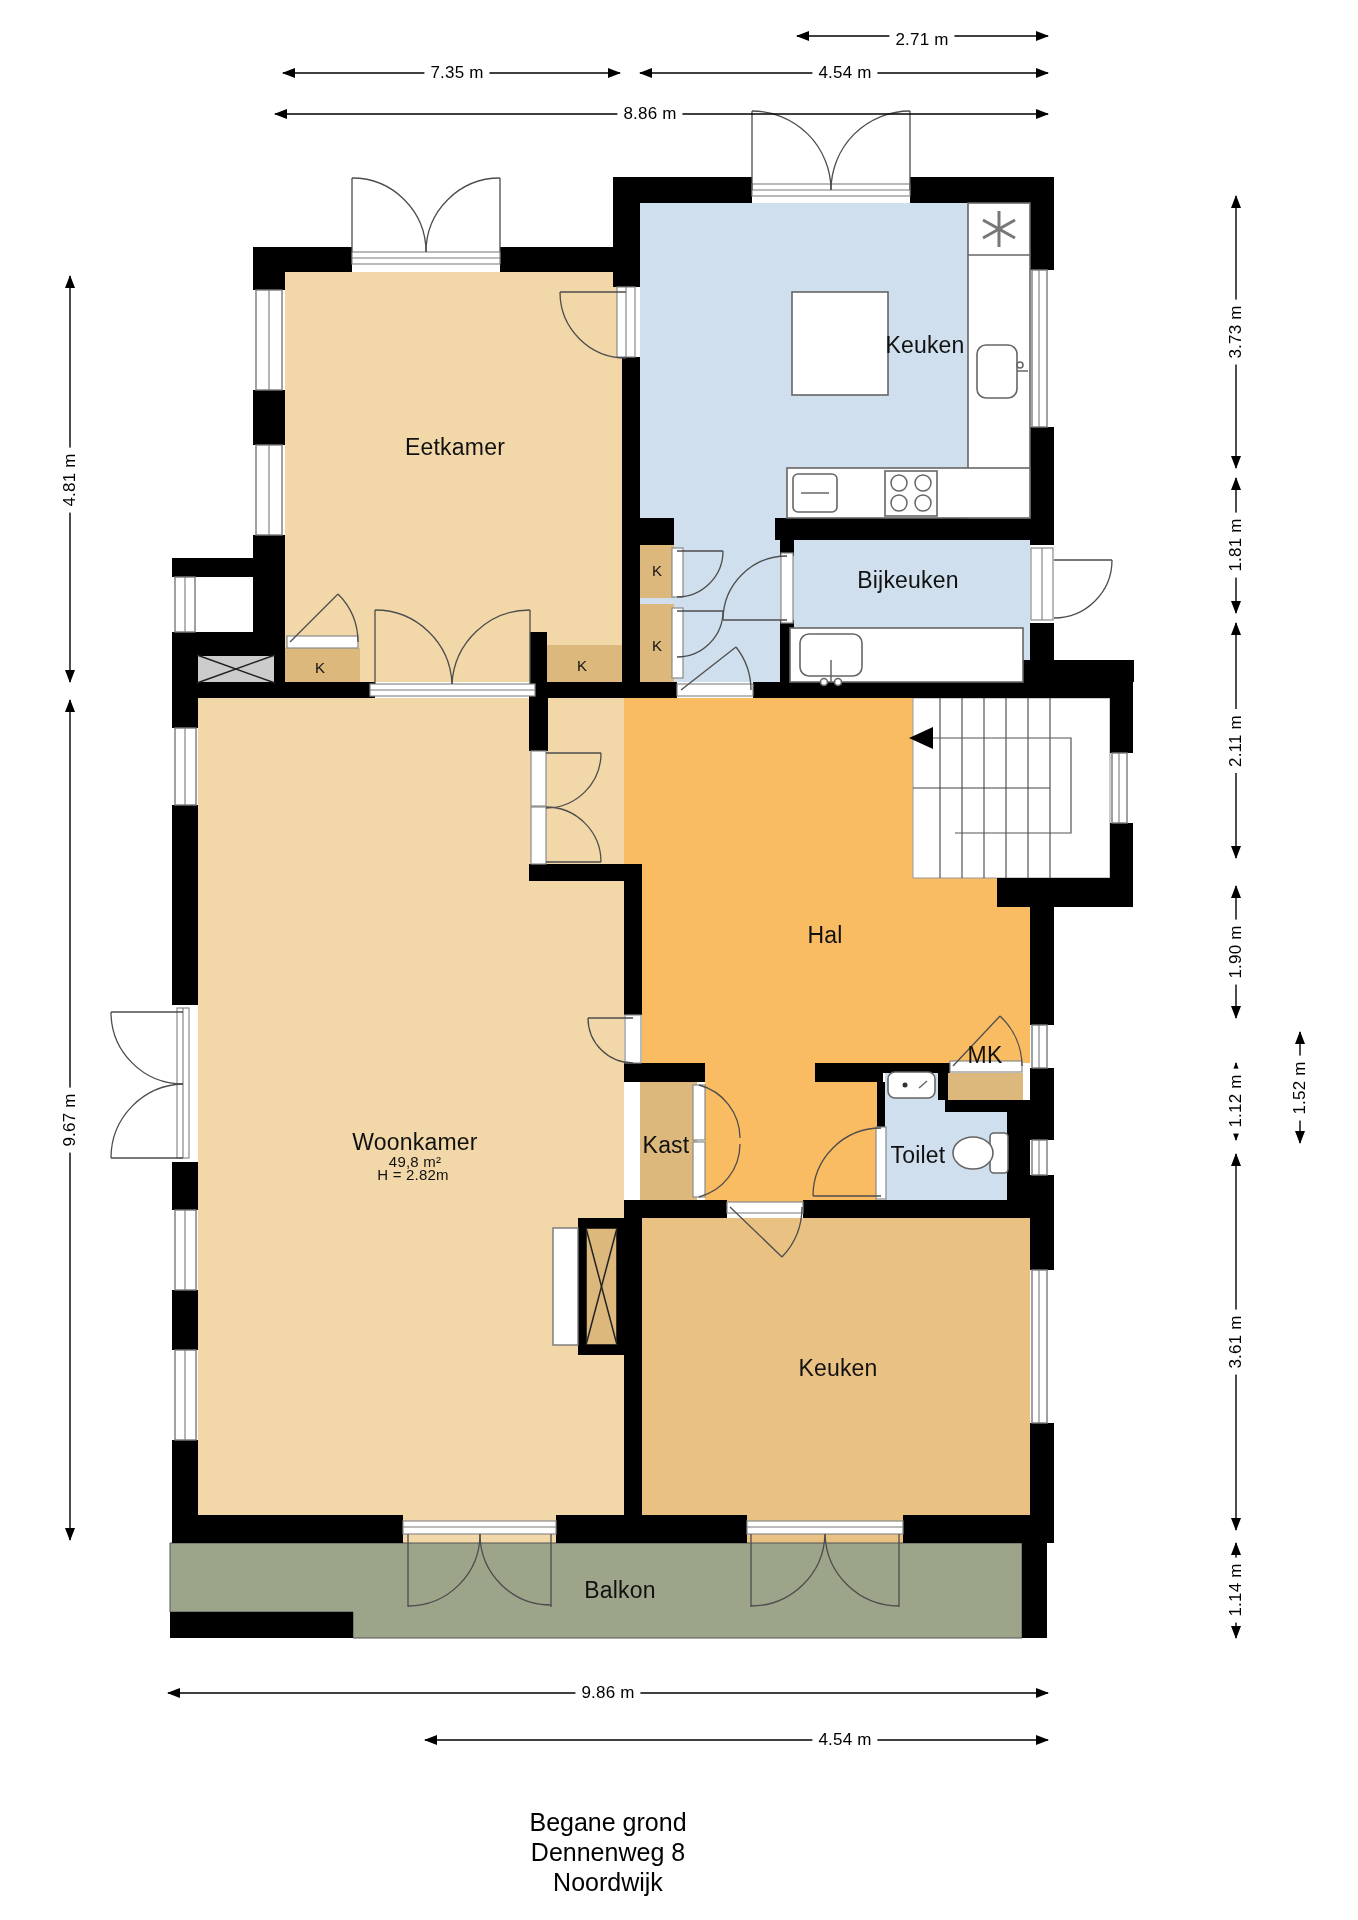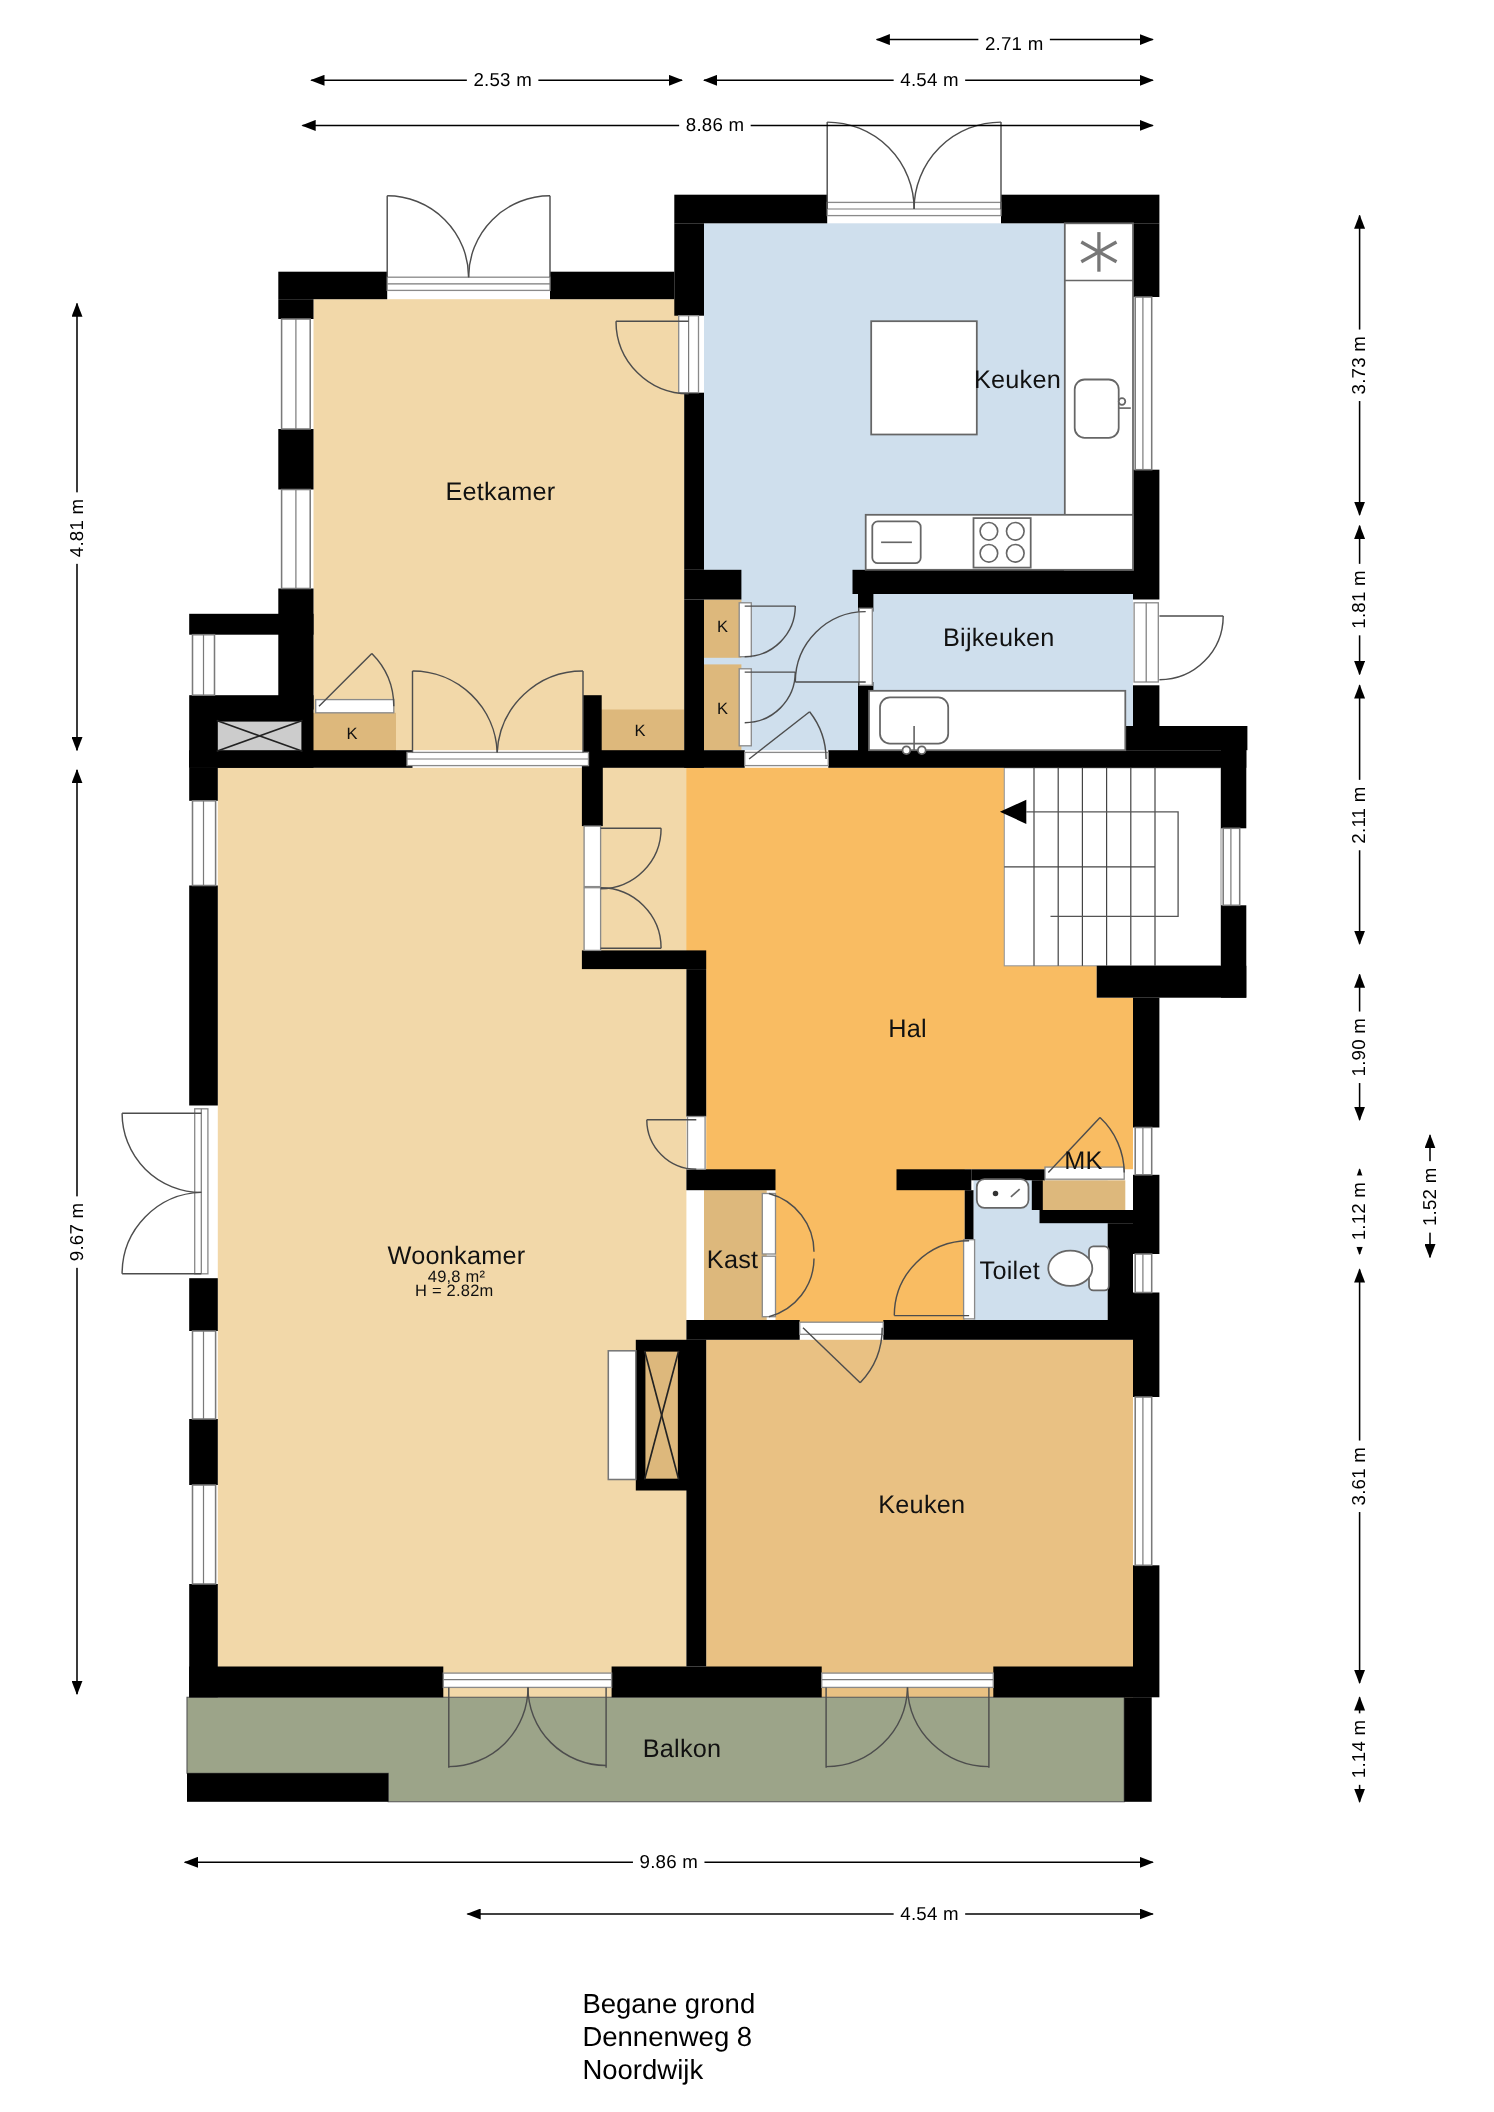--- a/index.html
+++ b/index.html
@@ -18,21 +18,21 @@
   .walk{fill:none;stroke:#555;stroke-width:1.2;}
   .dimline{stroke:#000;stroke-width:1.4;}
   .hatchx{stroke:#222;stroke-width:1.5;}
   .lbl{position:absolute;transform:translate(-50%,-50%);font-size:23px;color:#111;
        white-space:nowrap;letter-spacing:.2px;}
   .sub{font-size:15px;}
   .klbl{font-size:15px;}
   .dim{font-size:17px;color:#000;background:#fff;padding:0 6px;}
   .dimv{transform:translate(-50%,-50%) rotate(-90deg);}
   .titleblock{position:absolute;left:608px;top:1852px;transform:translate(-50%,-50%);
-      font-size:25px;line-height:30px;color:#000;}
+      text-align:center;font-size:25px;line-height:30px;color:#000;}
 </style>
 </head>
 <body>
 
 <div class="canvas">
 <svg width="1358" height="1920" viewBox="0 0 1358 1920">
   <defs>
     <marker id="arr" markerWidth="13" markerHeight="10" refX="12" refY="5" orient="auto-start-reverse" markerUnits="userSpaceOnUse">
       <path d="M0,0 L13,5 L0,10 Z" fill="#000"></path>
     </marker>
@@ -386,21 +386,21 @@
 <div class="lbl" style="left:918px;top:1155px">Toilet</div>
 <div class="lbl" style="left:985px;top:1055px">MK</div>
 <div class="lbl" style="left:838px;top:1368px">Keuken</div>
 <div class="lbl" style="left:620px;top:1590px">Balkon</div>
 <div class="lbl klbl" style="left:320px;top:667px">K</div>
 <div class="lbl klbl" style="left:582px;top:665px">K</div>
 <div class="lbl klbl" style="left:657px;top:570px">K</div>
 <div class="lbl klbl" style="left:657px;top:645px">K</div>
 
 <div class="lbl dim" style="left:922px;top:40px">2.71 m</div>
-<div class="lbl dim" style="left:457px;top:73px">2.53 m</div>
+<div class="lbl dim" style="left:457px;top:73px">7.35 m</div>
 <div class="lbl dim" style="left:845px;top:73px">4.54 m</div>
 <div class="lbl dim" style="left:650px;top:114px">8.86 m</div>
 <div class="lbl dim dimv" style="left:70px;top:480px">4.81 m</div>
 <div class="lbl dim dimv" style="left:70px;top:1120px">9.67 m</div>
 <div class="lbl dim dimv" style="left:1236px;top:332px">3.73 m</div>
 <div class="lbl dim dimv" style="left:1236px;top:545px">1.81 m</div>
 <div class="lbl dim dimv" style="left:1236px;top:741px">2.11 m</div>
 <div class="lbl dim dimv" style="left:1236px;top:952px">1.90 m</div>
 <div class="lbl dim dimv" style="left:1236px;top:1101px">1.12 m</div>
 <div class="lbl dim dimv" style="left:1300px;top:1088px">1.52 m</div>

